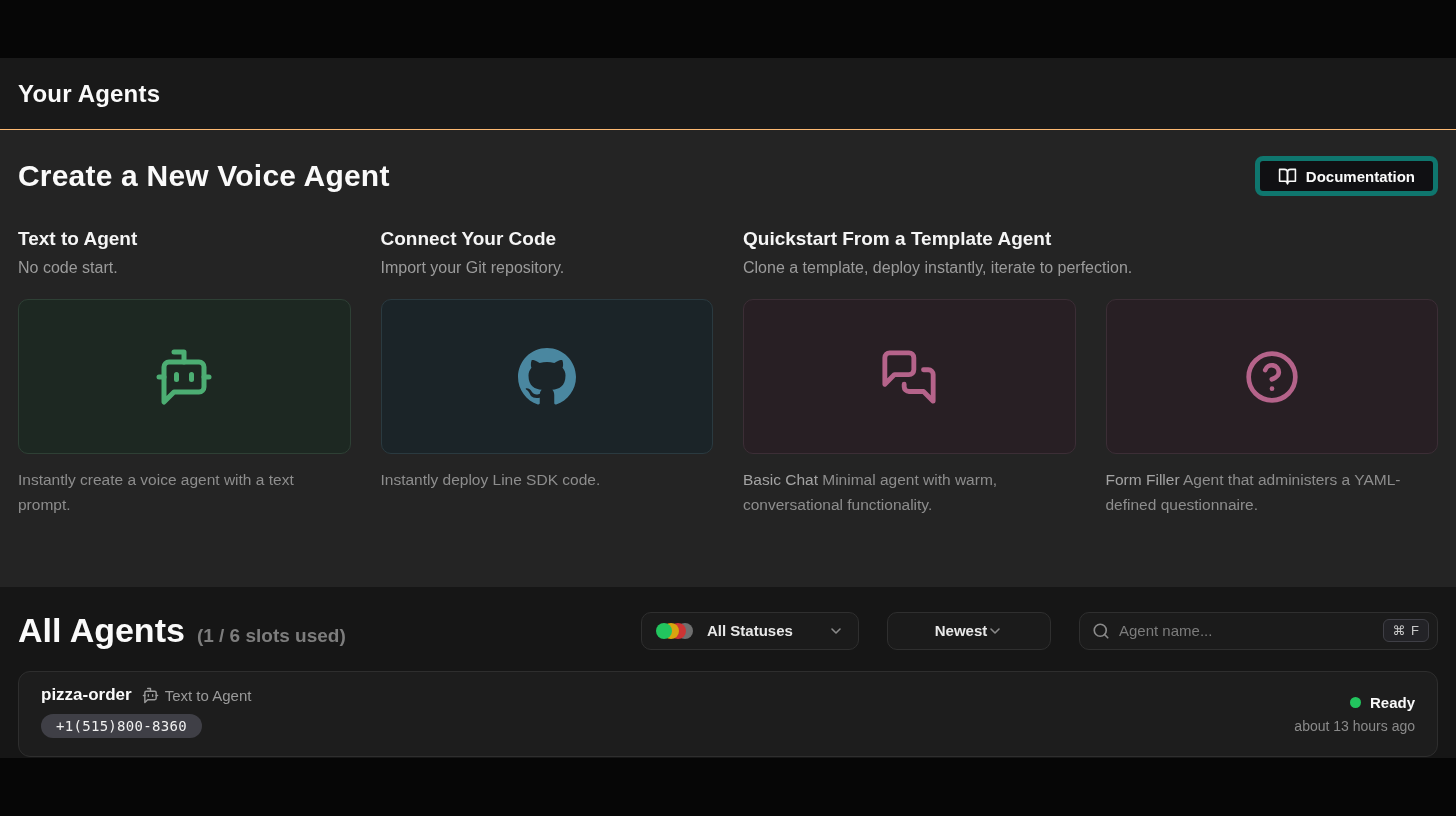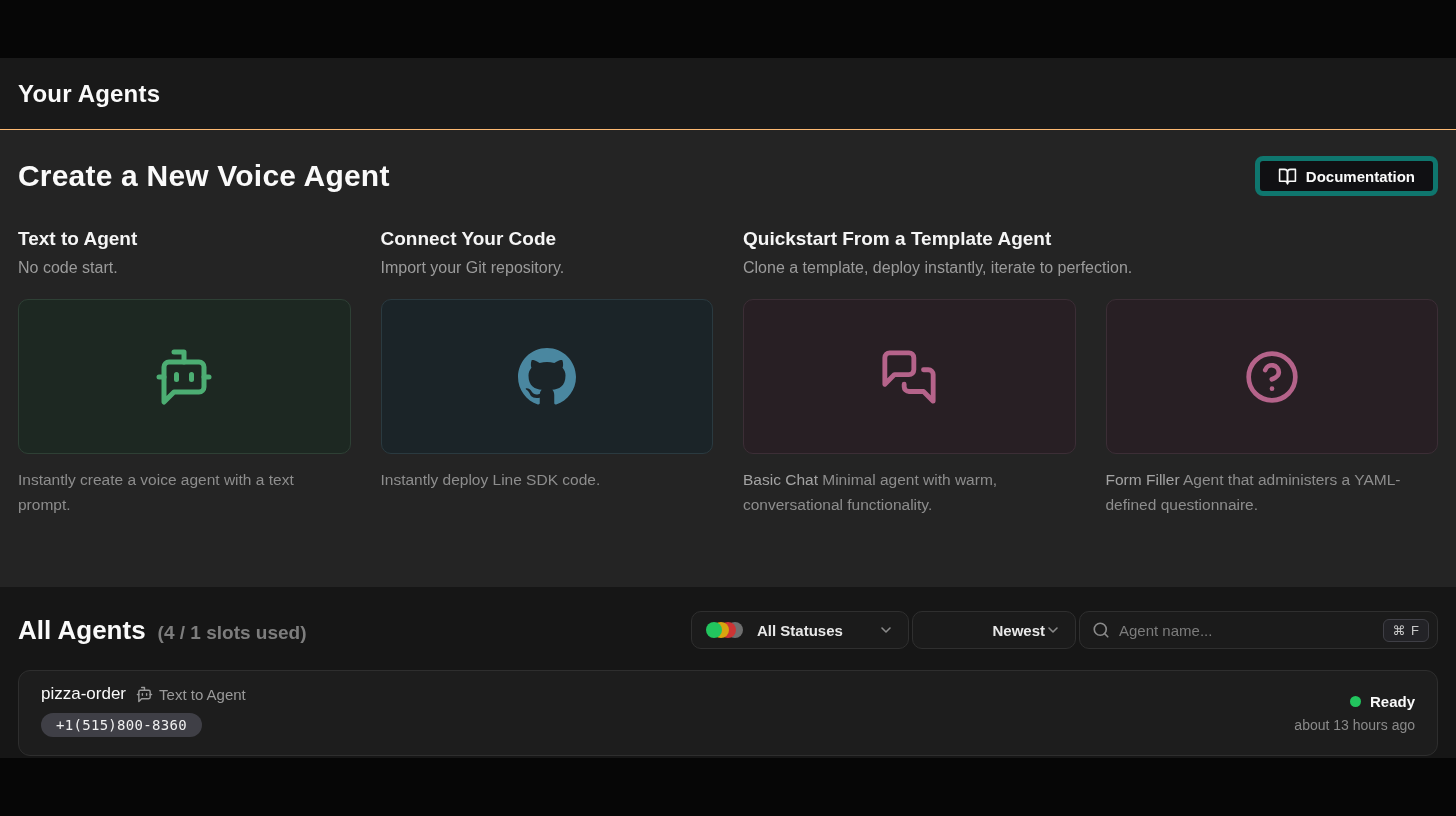--- a/index.html
+++ b/index.html
@@ -29,47 +29,47 @@
   .tile-teal  { background:#1b2428; border:1px solid #2a3a40; }
   .tile-pink  { background:#281f24; border:1px solid #3c2e36; }
 
   .caption { grid-row:3; margin-top:13px; color:#8d8d8d; font-size:15.5px; line-height:25px; }
   .caption b { color:#a3a3a3; font-weight:400; }
 
   
   .agents-section { height:171px; background:#161616; padding:24px 18px 0 18px; }
   .agents-head { display:flex; align-items:center; justify-content:space-between; }
   .agents-title { display:flex; align-items:baseline; gap:12px; }
-  .agents-title h2 { color:#fafafa; font-size:26px; font-weight:700; }
+  .agents-title h2 { color:#fafafa; font-size:34px; font-weight:700; }
   .slots { color:#7d7d7d; font-size:19px; font-weight:600; }
 
-  .filters { display:flex; align-items:center; gap:3px; }
+  .filters { display:flex; align-items:center; gap:28px; }
   .select-btn { display:flex; align-items:center; background:#1b1b1b; border:1px solid #2f2f2f; border-radius:10px; height:38px; padding:0 14px; cursor:pointer; color:#e8e8e8; font-size:15px; font-weight:700; }
   .status-btn { width:218px; }
-  .sort-btn { width:164px; justify-content:flex-end; }
+  .sort-btn { width:164px; justify-content:center; }
   .status-dots { display:flex; margin-right:14px; }
   .status-dots i { width:16px; height:16px; border-radius:50%; display:block; }
   .status-dots i + i { margin-left:-9px; }
   .dot-green { background:#22c55e; z-index:4; position:relative; }
   .dot-yellow { background:#d9a50f; z-index:3; position:relative; }
   .dot-red { background:#cc3434; z-index:2; position:relative; }
   .dot-gray { background:#6f6f6f; z-index:1; position:relative; }
   .select-btn .chev { margin-left:auto; display:flex; }
   .sort-btn .chev { margin-left:0; }
 
   .search-box { display:flex; align-items:center; width:359px; height:38px; background:#1b1b1b; border:1px solid #2f2f2f; border-radius:10px; padding:0 8px 0 12px; }
   .search-box svg { stroke:#8a8a8a; flex:none; }
   .search-box input { flex:1; min-width:0; background:transparent; border:0; outline:0; color:#e5e5e5; font-size:15px; margin-left:9px; font-family:"Liberation Sans", sans-serif; }
   .search-box input::placeholder { color:#7c7c7c; }
   .kbd { flex:none; color:#c9c9c9; font-size:13px; border:1px solid #3f3f46; background:#232327; border-radius:6px; padding:3px 8px; letter-spacing:1px; }
 
   .agent-row { margin-top:21px; height:86px; background:#1d1d1d; border:1px solid #2e2e2e; border-radius:12px; padding:13px 22px; display:flex; justify-content:space-between; cursor:pointer; }
   .agent-left { display:flex; flex-direction:column; }
   .agent-name-line { display:flex; align-items:center; gap:10px; }
-  .agent-name { color:#fafafa; font-size:17px; font-weight:400; }
+  .agent-name { color:#fafafa; font-size:17px; font-weight:700; }
   .agent-type { display:flex; align-items:center; gap:6px; color:#9a9a9a; font-size:15px; }
   .agent-type svg { stroke:#9a9a9a; }
   .phone-pill { margin-top:9px; align-self:flex-start; background:#3f3f46; color:#f0f0f0; font-family:"DejaVu Sans Mono", monospace; font-size:14px; padding:4px 15px; border-radius:15px; letter-spacing:.3px; }
   .agent-right { display:flex; flex-direction:column; align-items:flex-end; justify-content:center; gap:7px; }
   .status-line { display:flex; align-items:center; gap:9px;text-align:center; }
   .ready-dot { width:11px; height:11px; border-radius:50%; background:#22c55e; }
   .status-text { color:#fafafa; font-size:15px; font-weight:700; }
   .updated { color:#8a8a8a; font-size:14px; }
 
   .bottom-strip { position:absolute; left:0; right:0; bottom:0; height:58px; background:#060606; }
@@ -154,21 +154,21 @@
       <div class="caption" style="grid-column:2;">Instantly deploy Line SDK code.</div>
       <div class="caption" style="grid-column:3;"><b>Basic Chat</b><span> Minimal agent with warm, conversational functionality.</span></div>
       <div class="caption" style="grid-column:4;"><b>Form Filler</b><span> Agent that administers a YAML-defined questionnaire.</span></div>
     </div>
   </div>
 
   <div class="agents-section">
     <div class="agents-head">
       <div class="agents-title">
         <h2>All Agents</h2>
-        <span class="slots">(4 / 1 slots used)</span>
+        <span class="slots">(1 / 6 slots used)</span>
       </div>
       <div class="filters">
         <button class="select-btn status-btn">
           <span class="status-dots">
             <i class="dot-green"></i>
               <i class="dot-yellow"></i>
               <i class="dot-red"></i>
               <i class="dot-gray"></i>
           </span>
           <span>All Statuses</span>

